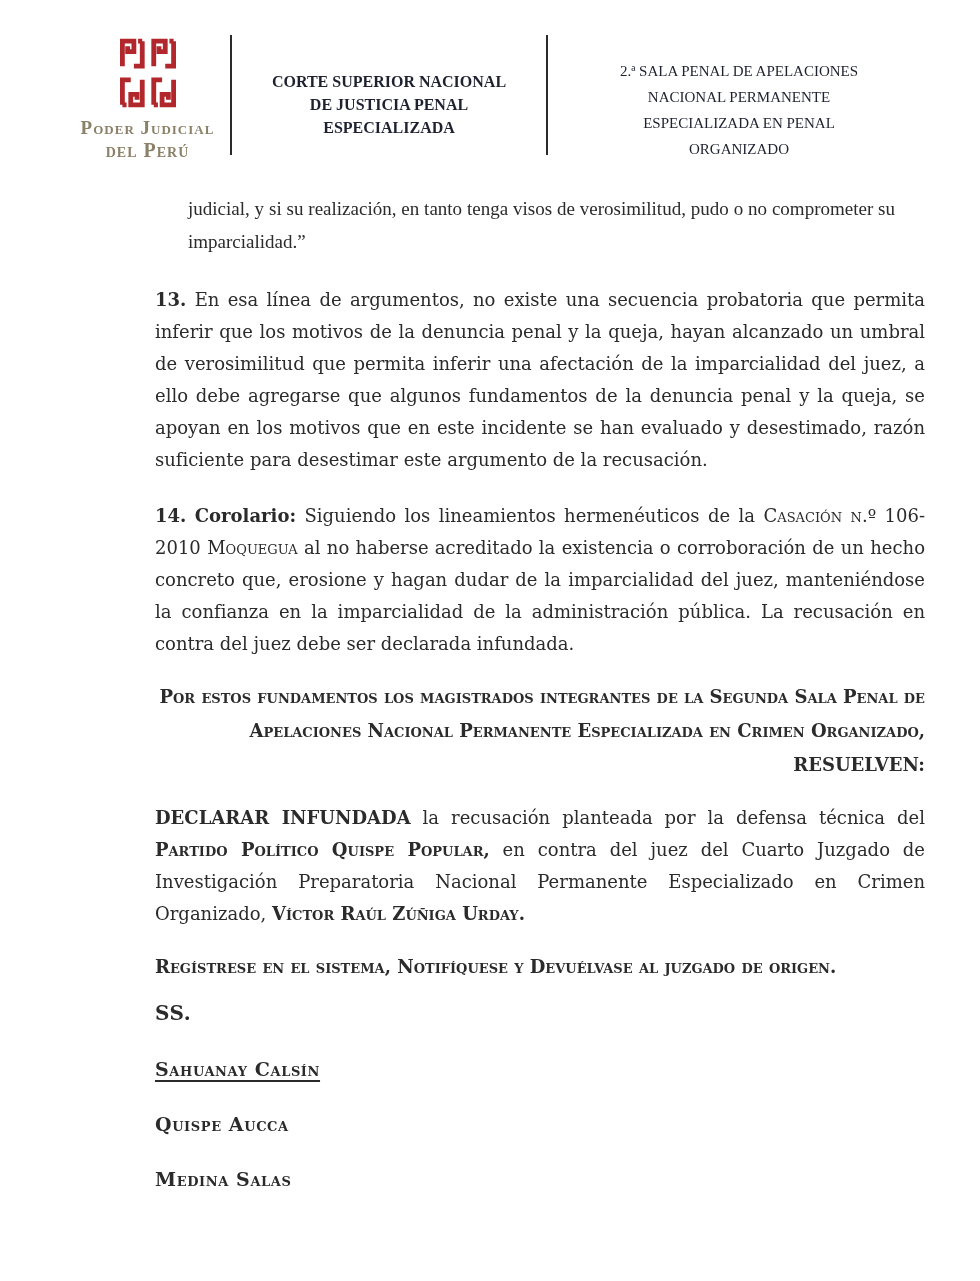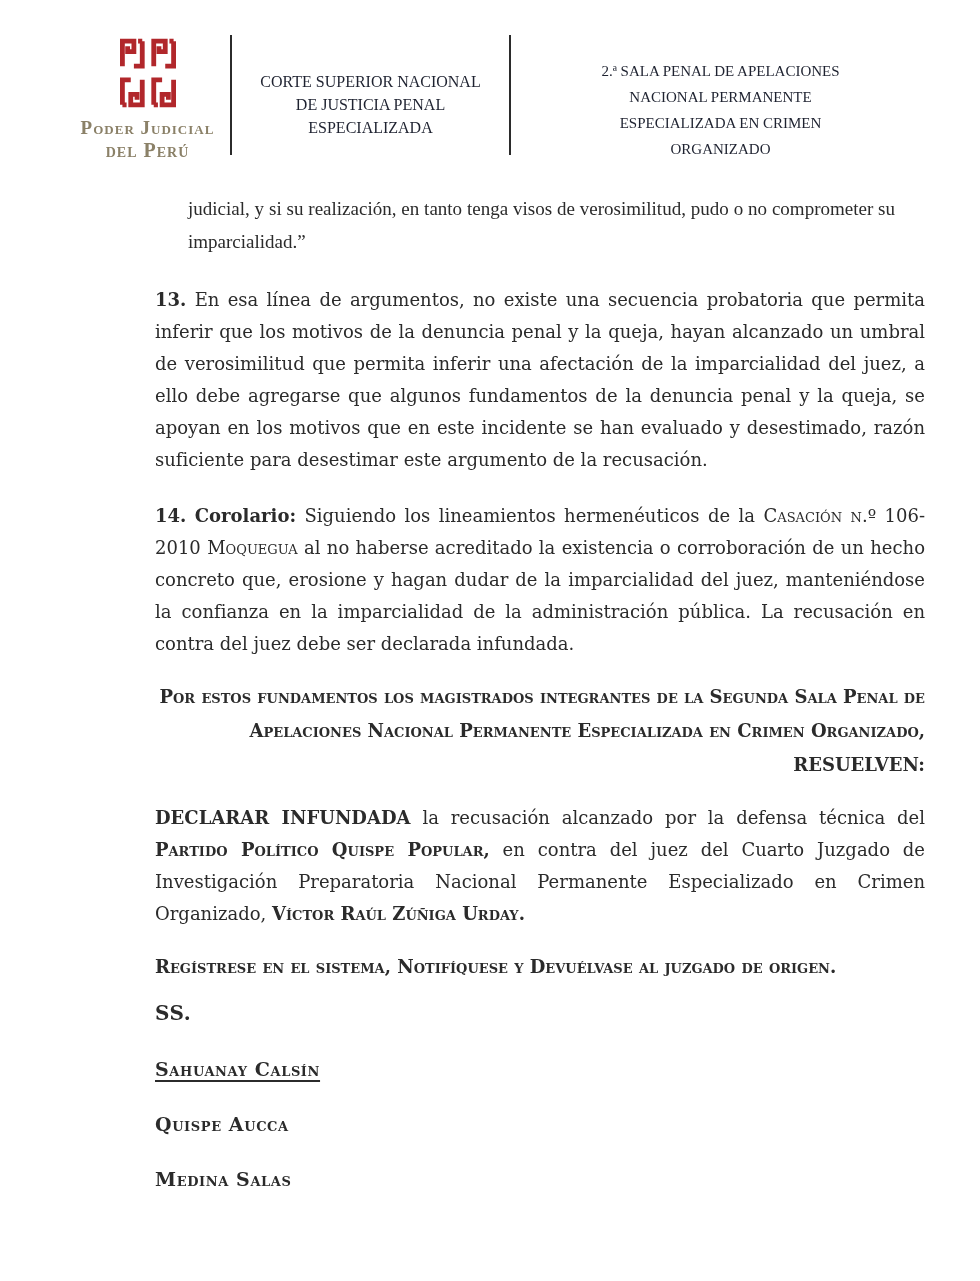--- a/index.html
+++ b/index.html
@@ -49,25 +49,25 @@
     color: var(--logo-text, #8b8168);
   }
   .vline {
     width: 2px;
     height: 120px;
     margin-top: 11px;
     background: var(--divider, #2b2b2b);
     flex: 0 0 auto;
   }
   .court-center {
-    width: 277px;
+    width: 314px;
     padding-top: 46px;
     text-align: center;
     font-family: "Liberation Serif", serif;
-    font-weight: normal;
+    font-weight: bold;
     font-size: 16px;
     line-height: 23px;
     color: var(--heading-ink, #1e2230);
   }
   .court-right {
     flex: 1;
     padding-top: 34px;
     text-align: center;
     font-family: "Liberation Serif", serif;
     font-weight: normal;
@@ -165,38 +165,38 @@
       <span class="court-line">CORTE SUPERIOR NACIONAL</span>
       <span class="court-line">DE JUSTICIA PENAL</span>
       <span class="court-line">ESPECIALIZADA</span>
     </div>
 
     <div class="vline"></div>
 
     <div class="court-right">
       <span class="court-line">2.ª SALA PENAL DE APELACIONES</span>
       <span class="court-line">NACIONAL PERMANENTE</span>
-      <span class="court-line">ESPECIALIZADA EN CRIMEN</span>
+      <span class="court-line">ESPECIALIZADA EN PENAL</span>
       <span class="court-line">ORGANIZADO</span>
     </div>
 
   </header>
 
   <main class="doc-body">
 
     <p class="quote">judicial, y si su realización, en tanto tenga visos de verosimilitud, pudo o no comprometer su imparcialidad.”</p>
 
     <p class="para p13"><span class="b">13.</span> <span>En esa línea de argumentos, no existe una secuencia probatoria que permita inferir que los motivos de la denuncia penal y la queja, hayan alcanzado un umbral de verosimilitud que permita inferir una afectación de la imparcialidad del juez, a ello debe agregarse que algunos fundamentos de la denuncia penal y la queja, se apoyan en los motivos que en este incidente se han evaluado y desestimado, razón suficiente para desestimar este argumento de la recusación.</span></p>
 
     <p class="para p14"><span class="b">14.</span> <span class="b">Corolario:</span> <span>Siguiendo los lineamientos hermenéuticos de la</span> <span class="sc">Casación n.º</span> <span>106-2010</span> <span class="sc">Moquegua</span> <span>al no haberse acreditado la existencia o corroboración de un hecho concreto que, erosione y hagan dudar de la imparcialidad del juez, manteniéndose la confianza en la imparcialidad de la administración pública. La recusación en contra del juez debe ser declarada infundada.</span></p>
 
 
     <p class="resuelven">Por estos fundamentos los magistrados integrantes de la Segunda Sala Penal de Apelaciones Nacional Permanente Especializada en Crimen Organizado, RESUELVEN:</p>
 
-    <p class="para declarar"><span class="b">DECLARAR INFUNDADA</span> <span>la recusación alcanzado por la defensa técnica del</span> <span class="b sc">Partido Político Quispe Popular,</span> <span>en contra del juez del Cuarto Juzgado de Investigación Preparatoria Nacional Permanente Especializado en Crimen Organizado,</span> <span class="b sc">Víctor Raúl Zúñiga Urday.</span></p>
+    <p class="para declarar"><span class="b">DECLARAR INFUNDADA</span> <span>la recusación planteada por la defensa técnica del</span> <span class="b sc">Partido Político Quispe Popular,</span> <span>en contra del juez del Cuarto Juzgado de Investigación Preparatoria Nacional Permanente Especializado en Crimen Organizado,</span> <span class="b sc">Víctor Raúl Zúñiga Urday.</span></p>
 
     <p class="registrese">Regístrese en el sistema, Notifíquese y Devuélvase al juzgado de origen.</p>
 
     <p class="ss">SS.</p>
 
     <p class="judge underlined">Sahuanay Calsín</p>
     <p class="judge">Quispe Aucca</p>
     <p class="judge">Medina Salas</p>
 
   </main>

